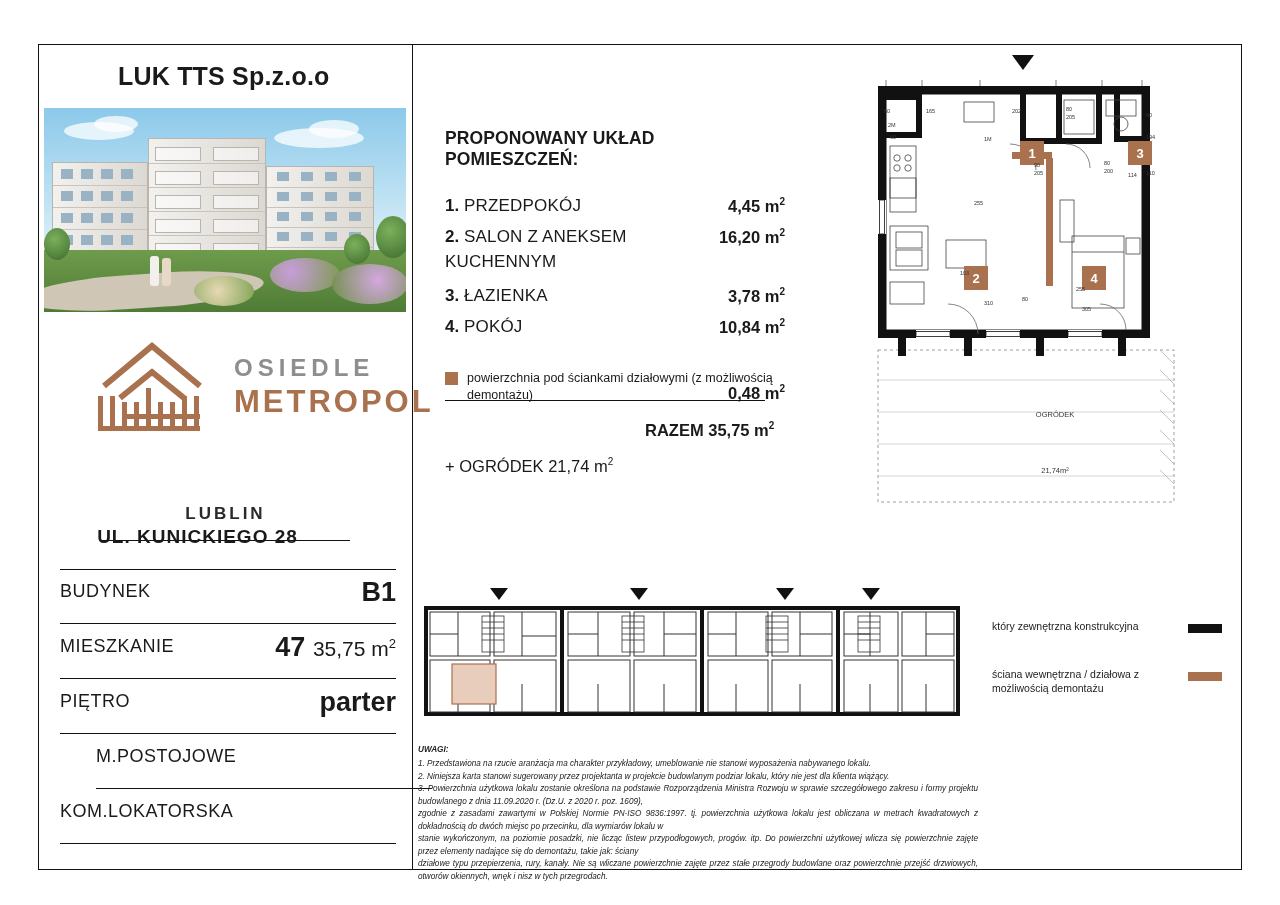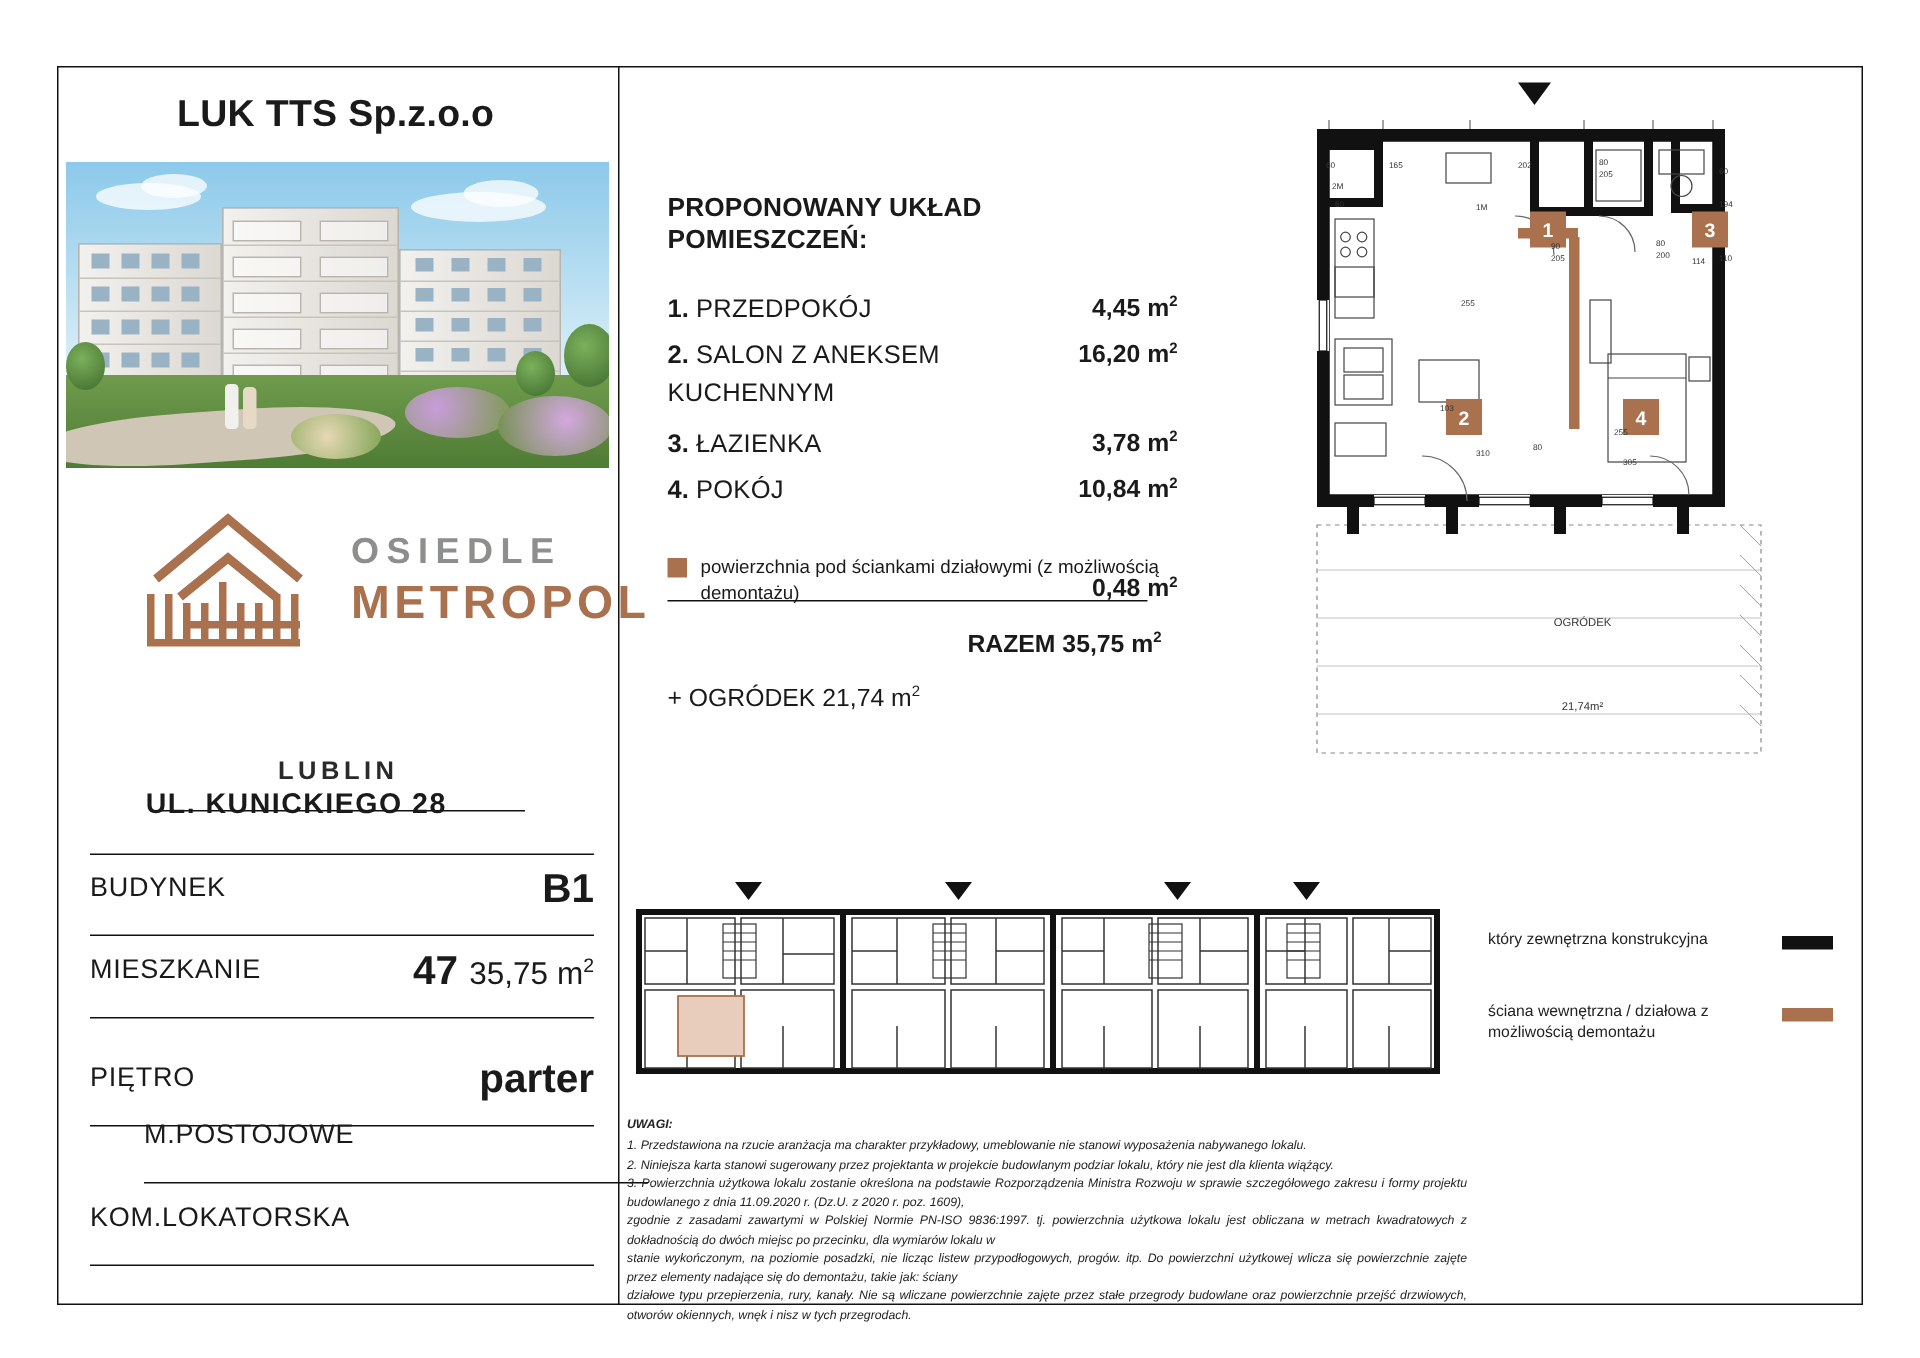--- a/index.html
+++ b/index.html
@@ -339,21 +339,21 @@
       <span class="lbl">BUDYNEK</span>
       <span class="val">B1</span>
     </div>
     <div class="row" style="top:580px;">
       <span class="lbl">MIESZKANIE</span>
       <span class="val">
         <span>47</span>
         <span class="unit"><span>35,75 m</span><sup>2</sup></span>
       </span>
     </div>
-    <div class="row" style="top:652px;text-align:center;">
+    <div class="row" style="top:635px;text-align:center;">
       <span class="lbl">PIĘTRO</span>
       <span class="val">parter</span>
     </div>
     <div class="row" style="top:690px;margin-left:36px;">
       <span class="lbl">M.POSTOJOWE</span>
       <span class="val"></span>
     </div>
     <div class="row" style="top:745px;">
       <span class="lbl">KOM.LOKATORSKA</span>
       <span class="val"></span>

